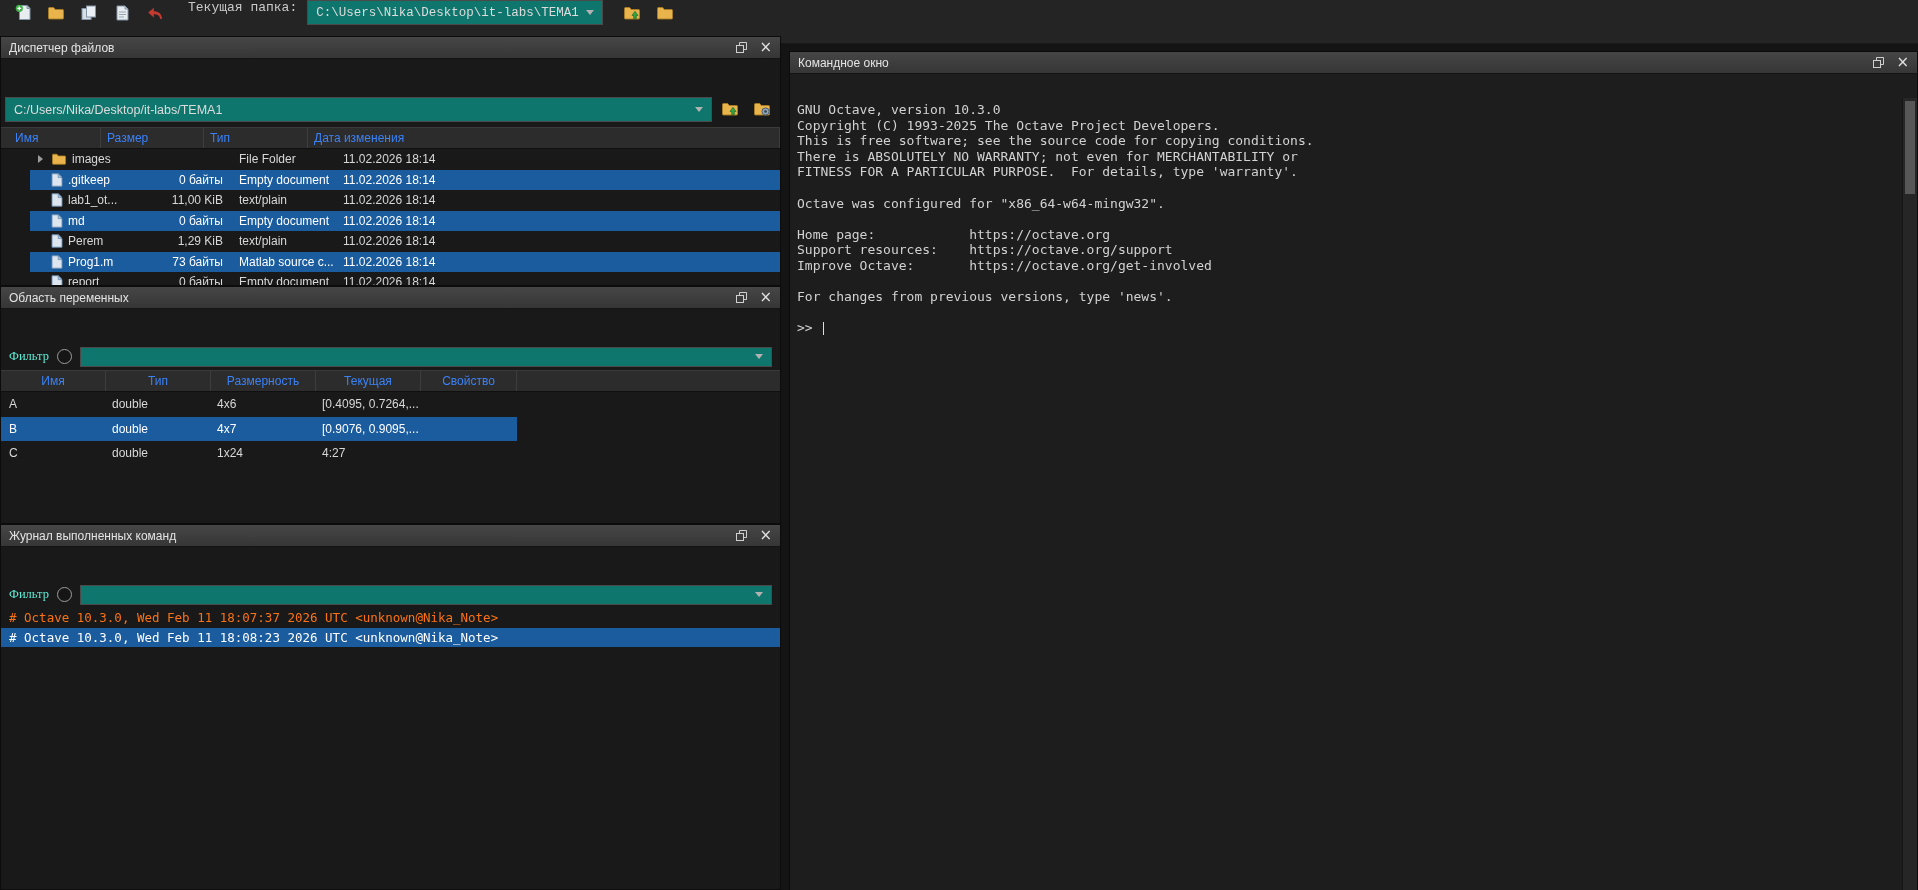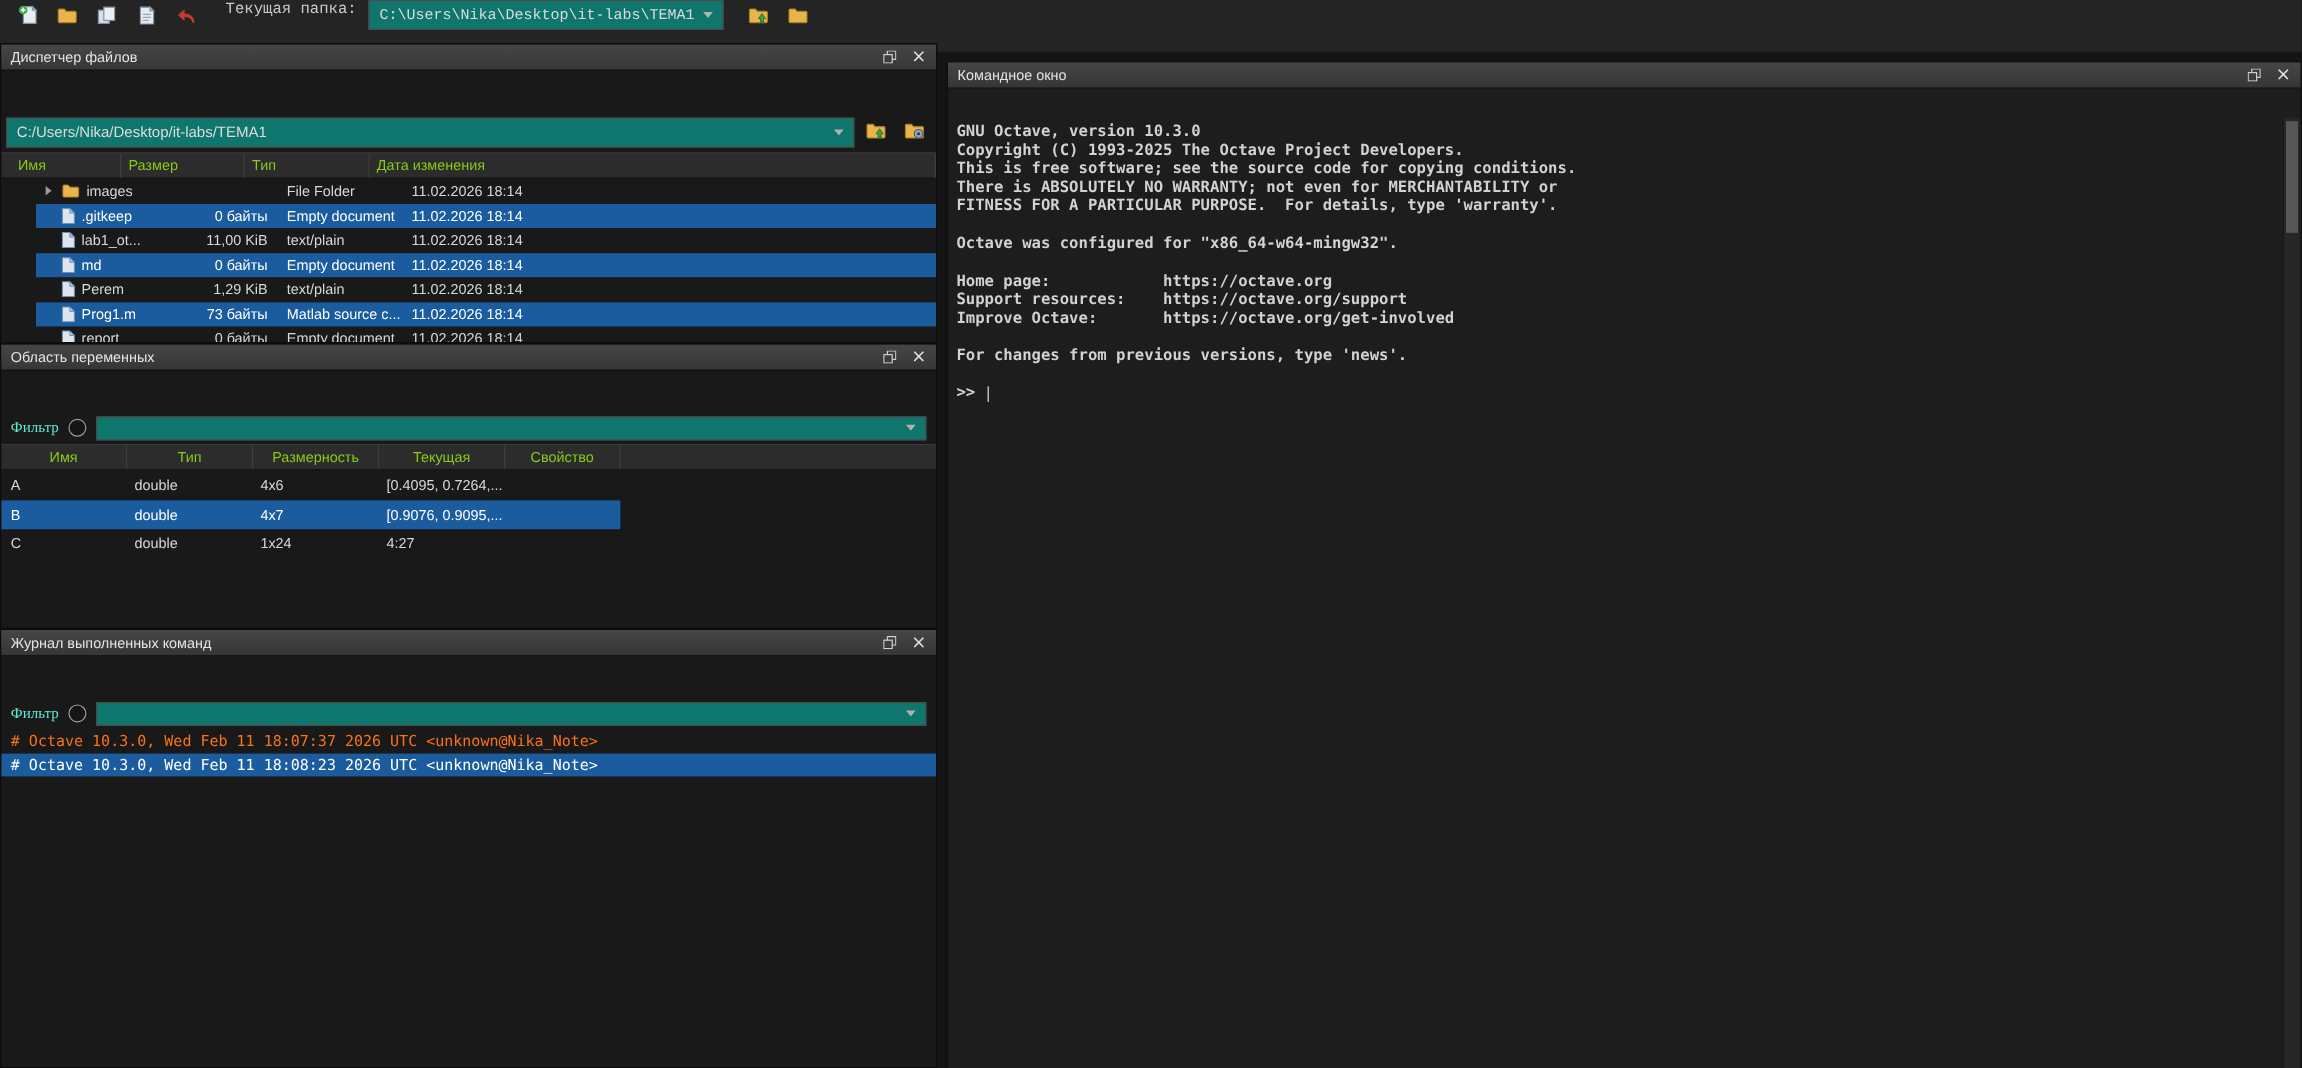--- a/index.html
+++ b/index.html
@@ -31,27 +31,27 @@
   #workspace{height:238px;flex:0 0 238px;}
   #history{flex:1;}
   .titlebar{height:22px;flex:0 0 22px;background:linear-gradient(#464646,#363636);
     display:flex;align-items:center;padding:0 8px;border-bottom:1px solid #141414;}
   .titlebar .title{font-size:12px;color:#e3e3e3;}
   .tb-btns{margin-left:auto;display:flex;align-items:center;gap:12px;}
   .tb-btns span{cursor:pointer;display:flex;align-items:center;}
   .close-x{font-size:15px;color:#e0e0e0;line-height:1;font-family:"DejaVu Sans",sans-serif;}
   .panel-body{flex:1;background:#191919;position:relative;overflow:hidden;display:flex;flex-direction:column;}
   
-  .fm-pathrow{display:flex;align-items:center;gap:4px;padding:4px 4px;flex:0 0 33px;}
+  .fm-pathrow{display:flex;gap:4px;padding:4px 4px;flex:0 0 33px;}
   .fm-combo{flex:1;height:25px;}
   .mini-btn{width:28px;height:26px;background:transparent;border:none;padding:0;cursor:pointer;
     display:flex;align-items:center;justify-content:center;}
   .grid-header{display:grid;background:#2c2c2c;border-top:1px solid #3a3a3a;
     border-bottom:1px solid #101010;height:22px;flex:0 0 22px;}
-  .hcell{font-size:12px;color:#84cc16;display:flex;align-items:center;
+  .hcell{font-size:12px;color:#3b82f6;display:flex;align-items:center;
     border-right:1px solid #3d3d3d;padding-left:6px;overflow:hidden;white-space:nowrap;}
   .fm-cols{grid-template-columns:100px 103px 104px 1fr;}
   .fm-cols .hcell:first-child{padding-left:14px;}
   .fm-row{display:grid;grid-template-columns:100px 103px 104px 1fr;height:20.5px;
     font-size:12px;color:#d8d8d8;align-items:center;cursor:default;margin-left:29px;}
   .fm-row.sel{background:#1a5c9e;color:#ffffff;}
   .cell{overflow:hidden;white-space:nowrap;padding-left:6px;}
   .cell.size{text-align:right;padding-right:10px;padding-left:0;}
   .name-cell{display:flex;align-items:center;padding-left:4px;gap:5px;overflow:hidden;}
   .expander{width:12px;flex:0 0 12px;display:flex;align-items:center;justify-content:center;}
@@ -72,21 +72,21 @@
   .ws-row.sel{background:#1a5c9e;color:#ffffff;}
   .ws-row .cell:first-child{padding-left:8px;}
   
   .hist-line{height:19.5px;display:flex;align-items:center;padding:0 8px;
     font-family:"DejaVu Sans Mono",monospace;font-size:12.5px;color:#f97316;
     white-space:pre;cursor:default;}
   .hist-line.sel{background:#1a5c9e;color:#ffffff;}
   
   .cw-body{flex:1;position:relative;background:#1d1d1d;}
   #cw-text{margin:0;padding:4px 22px 0 7px;font-family:"DejaVu Sans Mono",monospace;
-    font-size:13px;line-height:15.6px;color:#d2d2d2;white-space:pre;font-weight:bold;}
+    font-size:13px;line-height:15.6px;color:#d2d2d2;white-space:pre;}
   .cursor{display:inline-block;width:1px;height:13px;background:#dfdfdf;
     vertical-align:text-bottom;margin-left:3px;}
   .cw-scroll{position:absolute;top:0;right:0;bottom:0;width:15px;background:#262626;
     border-left:1px solid #151515;}
   .cw-thumb{position:absolute;top:3px;left:2px;right:2px;height:93px;background:#575757;cursor:pointer;}
 </style>
 </head>
 <body>
 
 <div class="toolbar">

